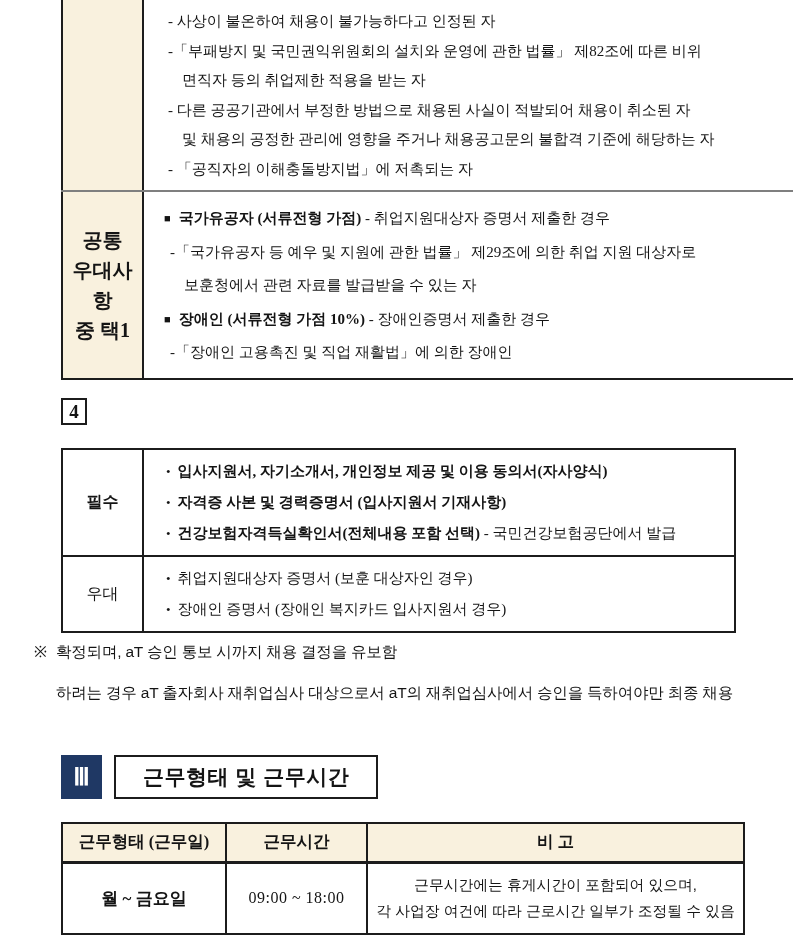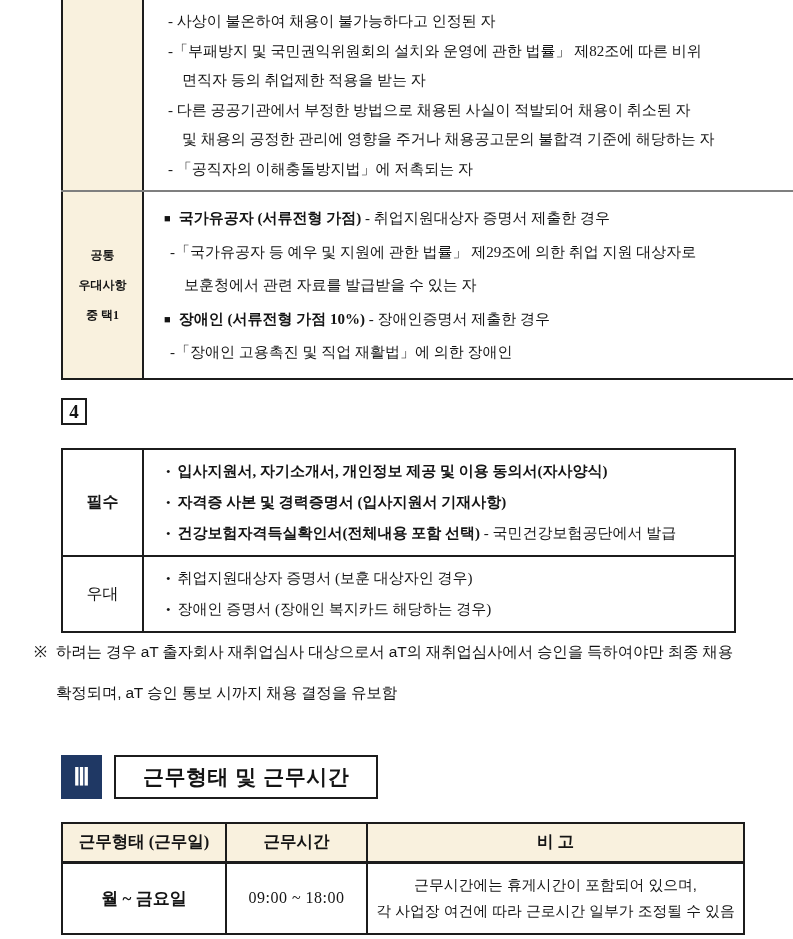--- a/index.html
+++ b/index.html
@@ -5,21 +5,21 @@
   * { margin:0; padding:0; box-sizing:border-box; }
   html,body { width:793px; height:939px; background:#ffffff; overflow:hidden; }
   body { position:relative; font-family:"Liberation Serif", serif; color:#141414; }
 
   
   .tbl { border-collapse:collapse; table-layout:fixed; }
   #eligibility-table { position:absolute; left:61px; top:0; width:762px;
     border-left:2px solid #1c1c1c; border-right:2px solid #1c1c1c; border-bottom:2px solid #1c1c1c; }
   #eligibility-table td { vertical-align:middle; }
   #eligibility-table .label-col { width:81px; background:#f9f1de; border-right:2px solid #1c1c1c;
-    text-align:center; font-weight:bold; font-size:12px; }
+    text-align:center; font-weight:bold; font-size:20px; }
   #eligibility-table tr.rowsep td { border-bottom:2px solid #7f7f7f; }
   #eligibility-table tr.rowend td { border-bottom:none; }
   .cell-lines { padding:7px 6px 6px 24px; }
   .cell-lines .line { font-size:15px; line-height:29.5px; white-space:nowrap; }
   .cell-lines .indent { padding-left:14px; }
   .pref-lines { padding:10px 6px 8px 20px; }
   .pref-lines .line { font-size:15px; line-height:33.5px; white-space:nowrap; }
   .pref-lines .sub { padding-left:6px; }
   .pref-lines .indent { padding-left:20px; }
   .blt { font-size:11px; vertical-align:1px; padding-right:8px; }
@@ -125,32 +125,32 @@
         <div class="line"><span class="dot">•</span><span class="bold">자격증 사본 및 경력증명서 (입사지원서 기재사항)</span></div>
         <div class="line"><span class="dot">•</span><span class="bold">건강보험자격득실확인서(전체내용 포함 선택)</span><span> - 국민건강보험공단에서 발급</span></div>
       </div>
     </td>
   </tr>
   <tr class="r2">
     <td class="label-col">우대</td>
     <td>
       <div class="doc-lines">
         <div class="line"><span class="dot">•</span><span>취업지원대상자 증명서 (보훈 대상자인 경우)</span></div>
-        <div class="line"><span class="dot">•</span><span>장애인 증명서 (장애인 복지카드 해당하는 경우)</span></div>
+        <div class="line"><span class="dot">•</span><span>장애인 증명서 (장애인 복지카드 입사지원서 경우)</span></div>
       </div>
     </td>
   </tr>
 </tbody>
   </table>
 
 <div id="note">
   <span class="marker">※</span>
   <div class="note-lines">
+    <div class="nline">확정되며, aT 승인 통보 시까지 채용 결정을 유보함</div>
     <div class="nline">하려는 경우 aT 출자회사 재취업심사 대상으로서 aT의 재취업심사에서 승인을 득하여야만 최종 채용</div>
-    <div class="nline">확정되며, aT 승인 통보 시까지 채용 결정을 유보함</div>
   </div>
 </div>
 
 <div id="section3-header">
   <div class="roman-box">Ⅲ</div>
   <div class="title-box">근무형태 및 근무시간</div>
 </div>
 
 <table class="tbl" id="work-table">
   <tbody>

